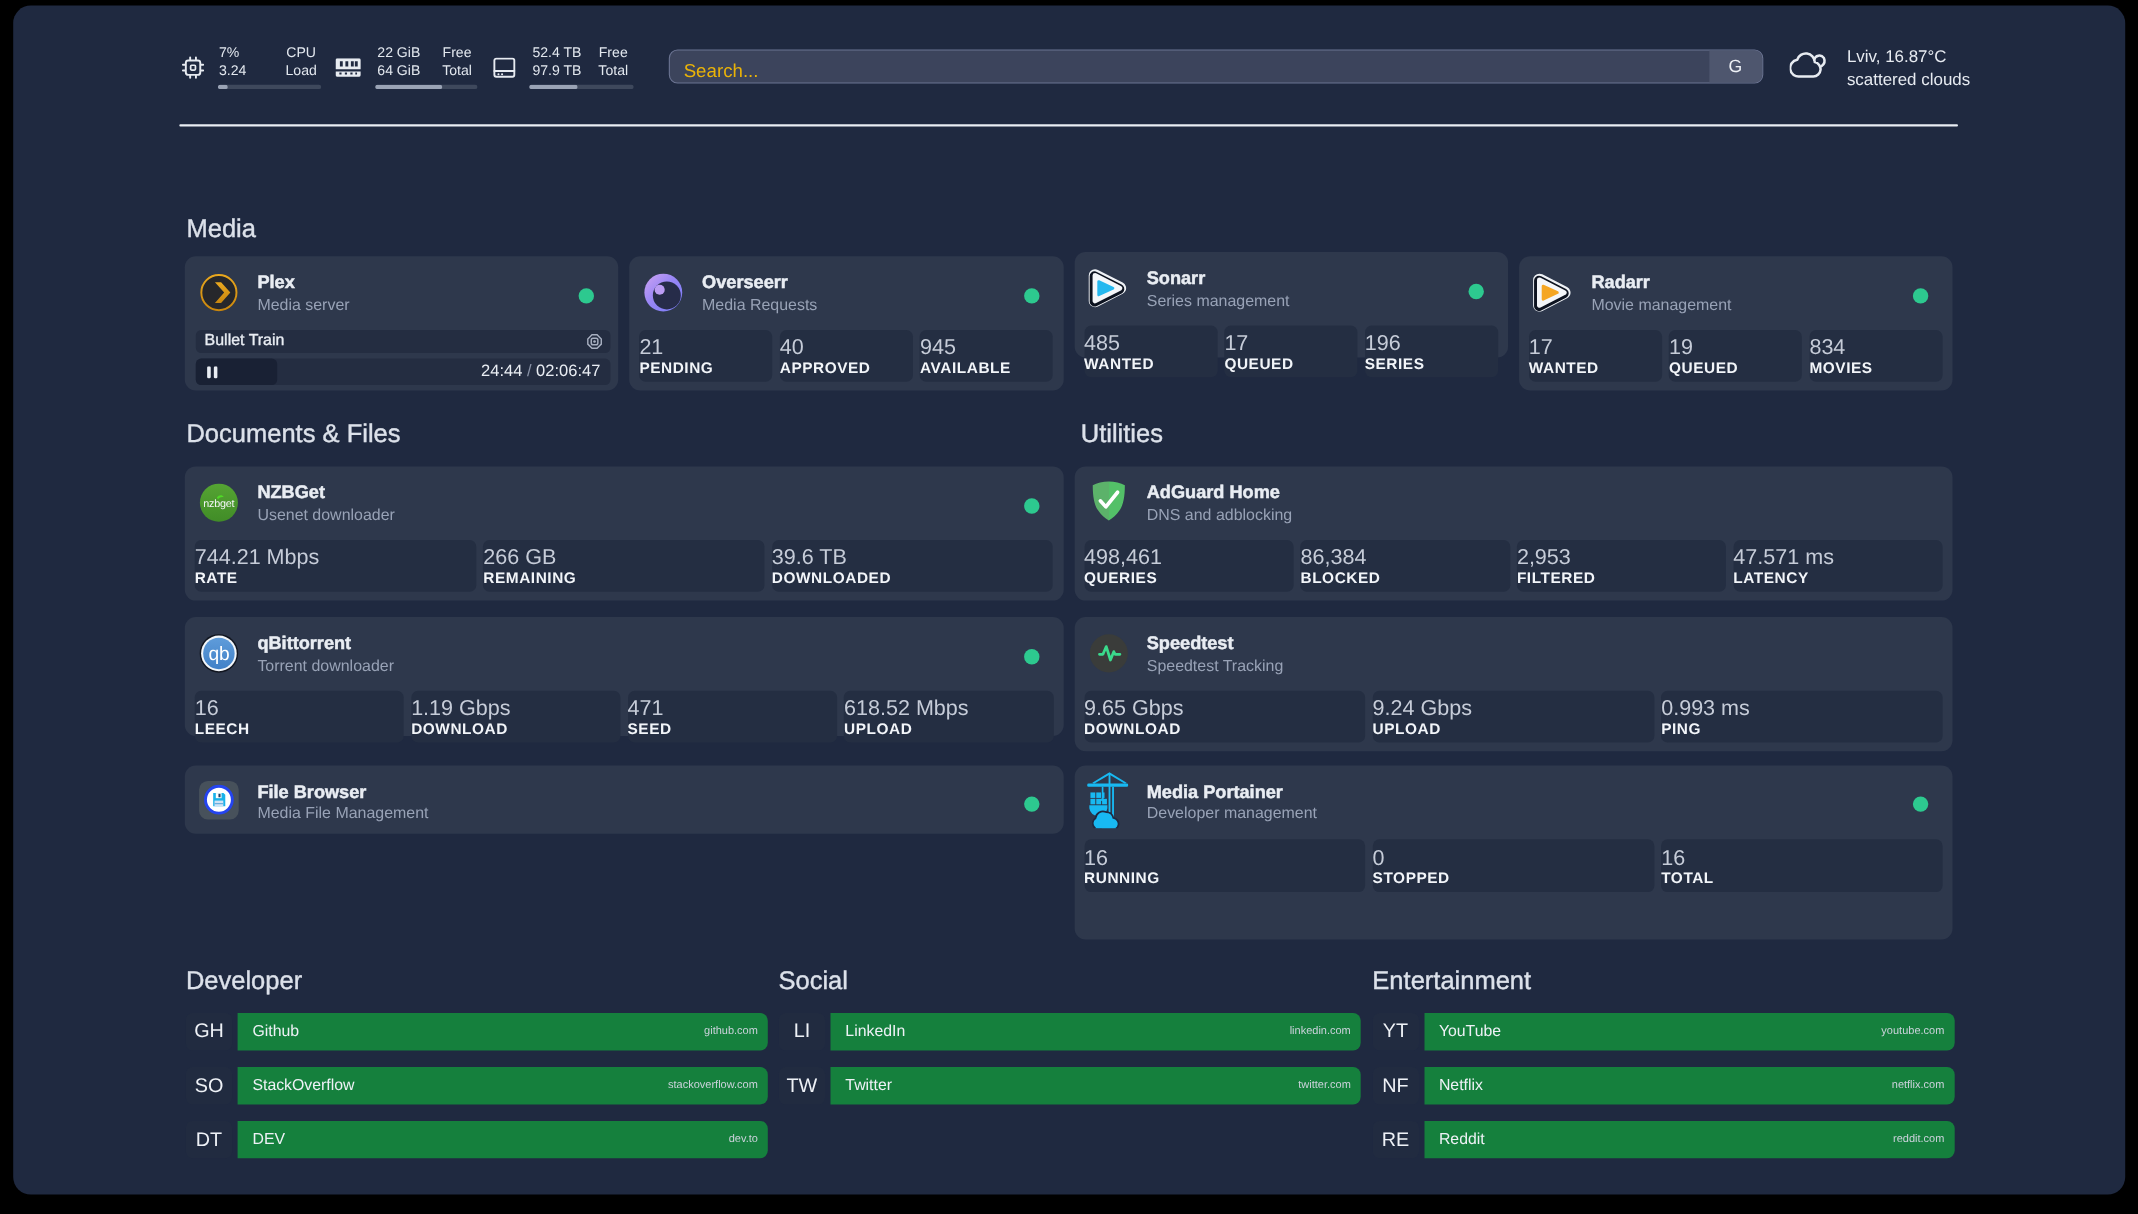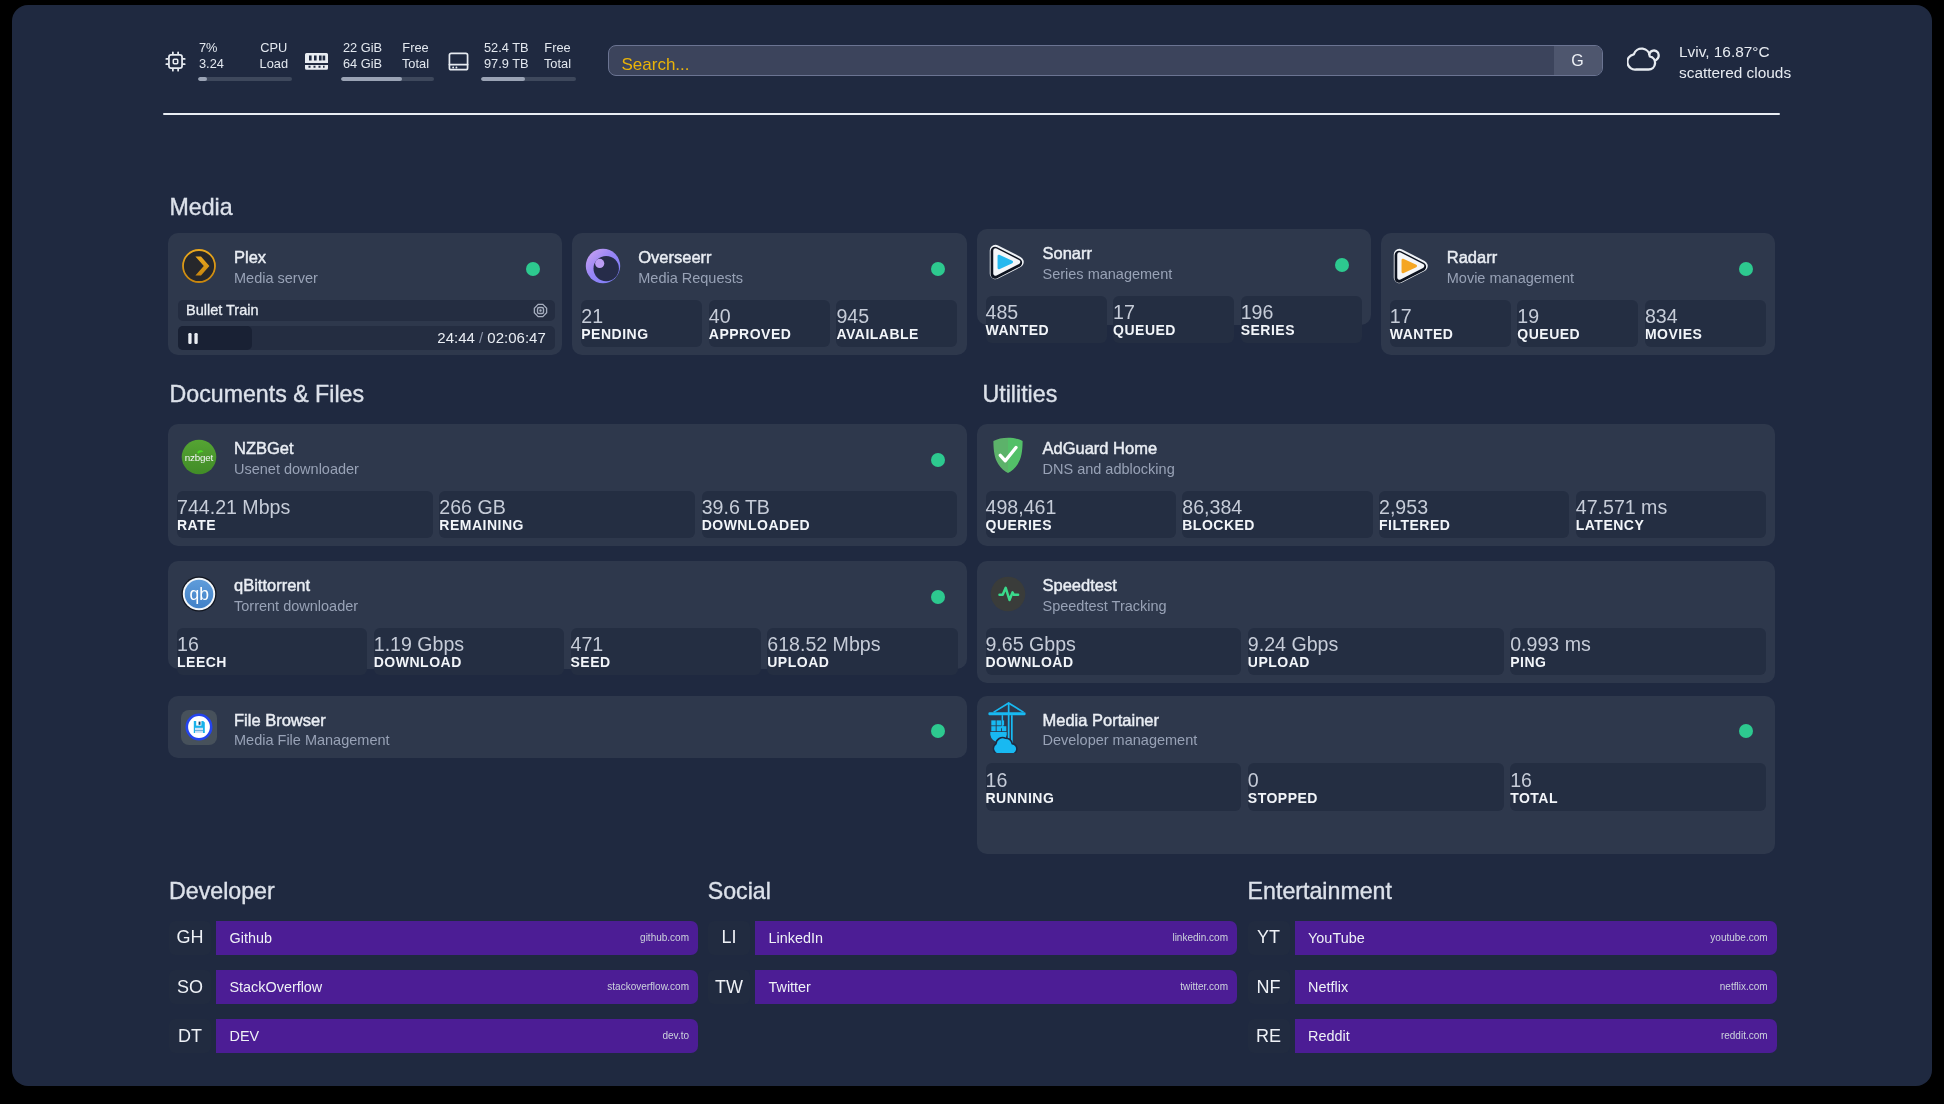--- a/index.html
+++ b/index.html
@@ -18,38 +18,38 @@
 
 .wx{position:absolute;left:1667px;top:37px;color:#e7ebf1;font-size:15.4px;line-height:20.5px}
 
 .hr{position:absolute;left:151px;top:107.8px;width:1617px;height:2.5px;background:#e9edf3;border-radius:1px}
 
 .st{position:absolute;font-size:23.2px;font-weight:400;-webkit-text-stroke:.35px #dce1ea;color:#dce1ea;line-height:24px}
 
 .card{position:absolute;background:#2e384c;border-radius:10px}
 .ic36{position:absolute;left:13px;top:15px;width:36px;height:36px}
 .tt{position:absolute;left:66px;top:13px}
-.t1{font-size:16.5px;line-height:22.5px;font-weight:400;-webkit-text-stroke:.45px #e9edf3;color:#e9edf3}
+.t1{font-size:16.5px;line-height:22.5px;font-weight:700;-webkit-text-stroke:.45px #e9edf3;color:#e9edf3}
 .t2{font-size:14.5px;line-height:19px;color:#98a2b6}
 .dot{position:absolute;width:14px;height:14px;border-radius:7px;background:#2dc98f;top:28.5px;right:22px}
 .stats{position:absolute;left:9px;right:9px;top:66.5px;height:47.5px;display:flex;gap:6.5px}
 .sb{flex:1;background:#242e42;border-radius:6px;text-align:left}
 .n{margin-top:6.5px;font-size:19.6px;line-height:20px;color:#c6ccd8}
 .l{font-size:14px;line-height:16px;font-weight:700;color:#f2f5f9;letter-spacing:.5px}
 
 .prow{position:absolute;left:10px;right:7px;background:#242d41;border-radius:5px}
 .ptitle{position:absolute;left:8px;top:4.5px;font-size:14.5px;color:#e9edf3;-webkit-text-stroke:.3px #e9edf3}
 .pcam{position:absolute;right:9px;top:4px}
 .pill{position:absolute;left:0;top:0;height:100%;width:19.7%;background:#192134;border-radius:5px}
 .ptime{position:absolute;right:9.5px;top:3px;font-size:15px;color:#e9edf3}
 .ptime span{color:#8b94a8}
 
 .bk{position:absolute;height:34px}
 .abbr{position:absolute;left:0;top:0;width:42px;height:34px;background:#212b40;border-radius:6px;color:#eef1f6;font-size:18px;display:flex;align-items:center;justify-content:center}
-.bbar{position:absolute;left:47px;right:0;top:0;height:34px;background:#4c1d95;border-radius:0 7px 7px 0}
+.bbar{position:absolute;left:47px;right:0;top:0;height:34px;background:#15803d;border-radius:0 7px 7px 0}
 .bname{position:absolute;left:13.5px;top:8px;font-size:14.4px;color:#eef1f6;line-height:18px}
 .burl{position:absolute;right:9px;top:8px;font-size:10px;color:#ccd2dc;line-height:18px}
 </style></head><body>
 <div class="page">
 
 <div class="rw" style="left:153px;width:127px">
  <svg class="ic" style="top:11px" width="21" height="21" viewBox="0 0 24 24" fill="none" stroke="#e7ebf1" stroke-width="2" stroke-linecap="round">
         <rect x="4.5" y="4.5" width="15" height="15" rx="2.5"></rect>
         <rect x="9.5" y="9.5" width="5" height="5" rx="1" stroke-width="1.8"></rect>
         <path d="M9 1.5v2M15 1.5v2M9 20.5v2M15 20.5v2M1.5 9h2M1.5 15h2M20.5 9h2M20.5 15h2"></path>

